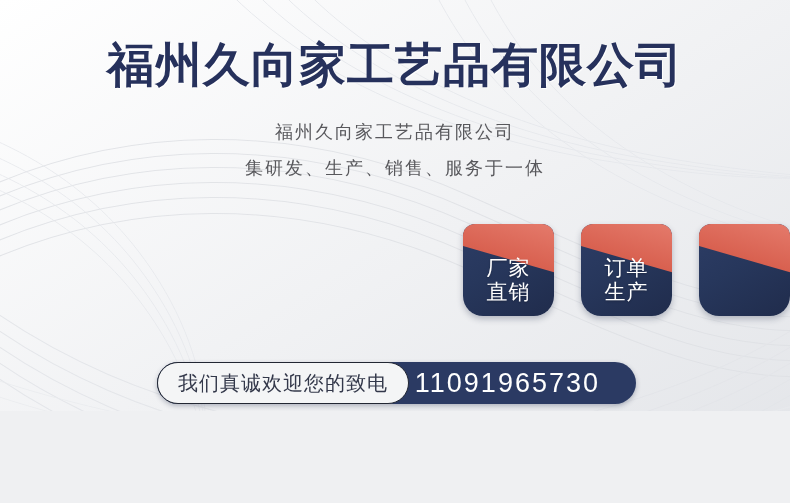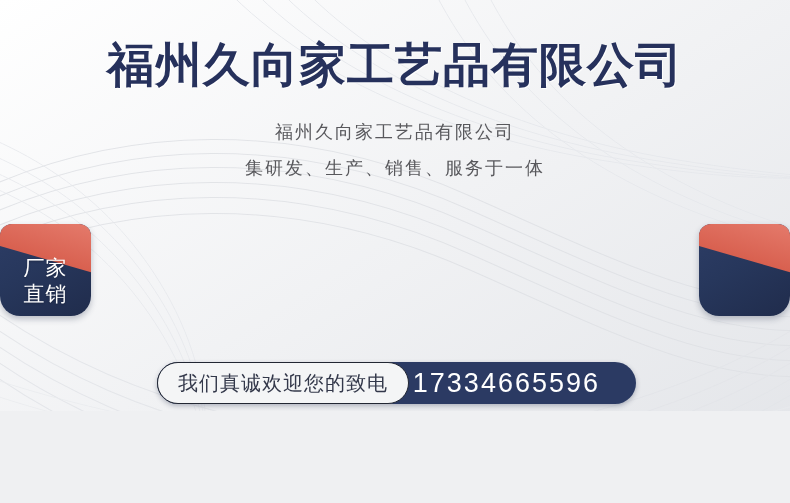--- a/index.html
+++ b/index.html
@@ -61,21 +61,21 @@
   .subtitle.line2 { top: 156px; }
 
   
   .badges {
     position: absolute;
     left: 0;
     top: 224px;
     width: 790px;
     height: 94px;
     display: flex;
-    justify-content: space-between;
+    justify-content: flex-end;
     align-items: flex-start;
     gap: 27px;
   }
   .badge {
     position: relative;
     width: 91px;
     height: 92px;
     border-radius: 12px 12px 20px 20px;
     background: linear-gradient(150deg, #2d3d66 0%, #27375c 45%, #202c4c 100%);
     box-shadow: 0 3px 6px rgba(30,40,70,0.28);
@@ -100,21 +100,21 @@
     z-index: 2;
     color: #ffffff;
     font-size: 21px;
     line-height: 26px;
     letter-spacing: 1px;
     text-align: center;
     margin-top: 22px;
     text-shadow: 0 1px 2px rgba(0,0,0,0.25);
     white-space: nowrap;
   }
-  .badge .label .l2 { display: block; }
+  .badge .label .l2 { display: block; font-family: Liberation Mono, monospace; }
 
   
   .contact-bar {
     position: absolute;
     left: 157px;
     top: 362px;
     width: 479px;
     height: 42px;
   }
   .contact-phone-pill {
@@ -218,29 +218,36 @@
 
     <div class="badge">
       <span class="stripe"></span>
       <span class="label">
         <span>厂家</span>
         <span class="l2">直销</span>
       </span>
     </div>
 
 
-
     <div class="badge">
       <span class="stripe"></span>
+      <span class="label">
+        <span>订单</span>
+        <span class="l2">生产</span>
+      </span>
+    </div>
+
+    <div class="badge">
+      <span class="stripe"></span>
     </div>
 
   </div>
 
   <div class="contact-bar">
     <div class="contact-phone-pill">
-      <span class="contact-phone">17334665596</span>
+      <span class="contact-phone">11091965730</span>
     </div>
     <div class="contact-text-pill">
       <span class="contact-text">我们真诚欢迎您的致电</span>
     </div>
   </div>
 
 </div>
 
 </body></html>

